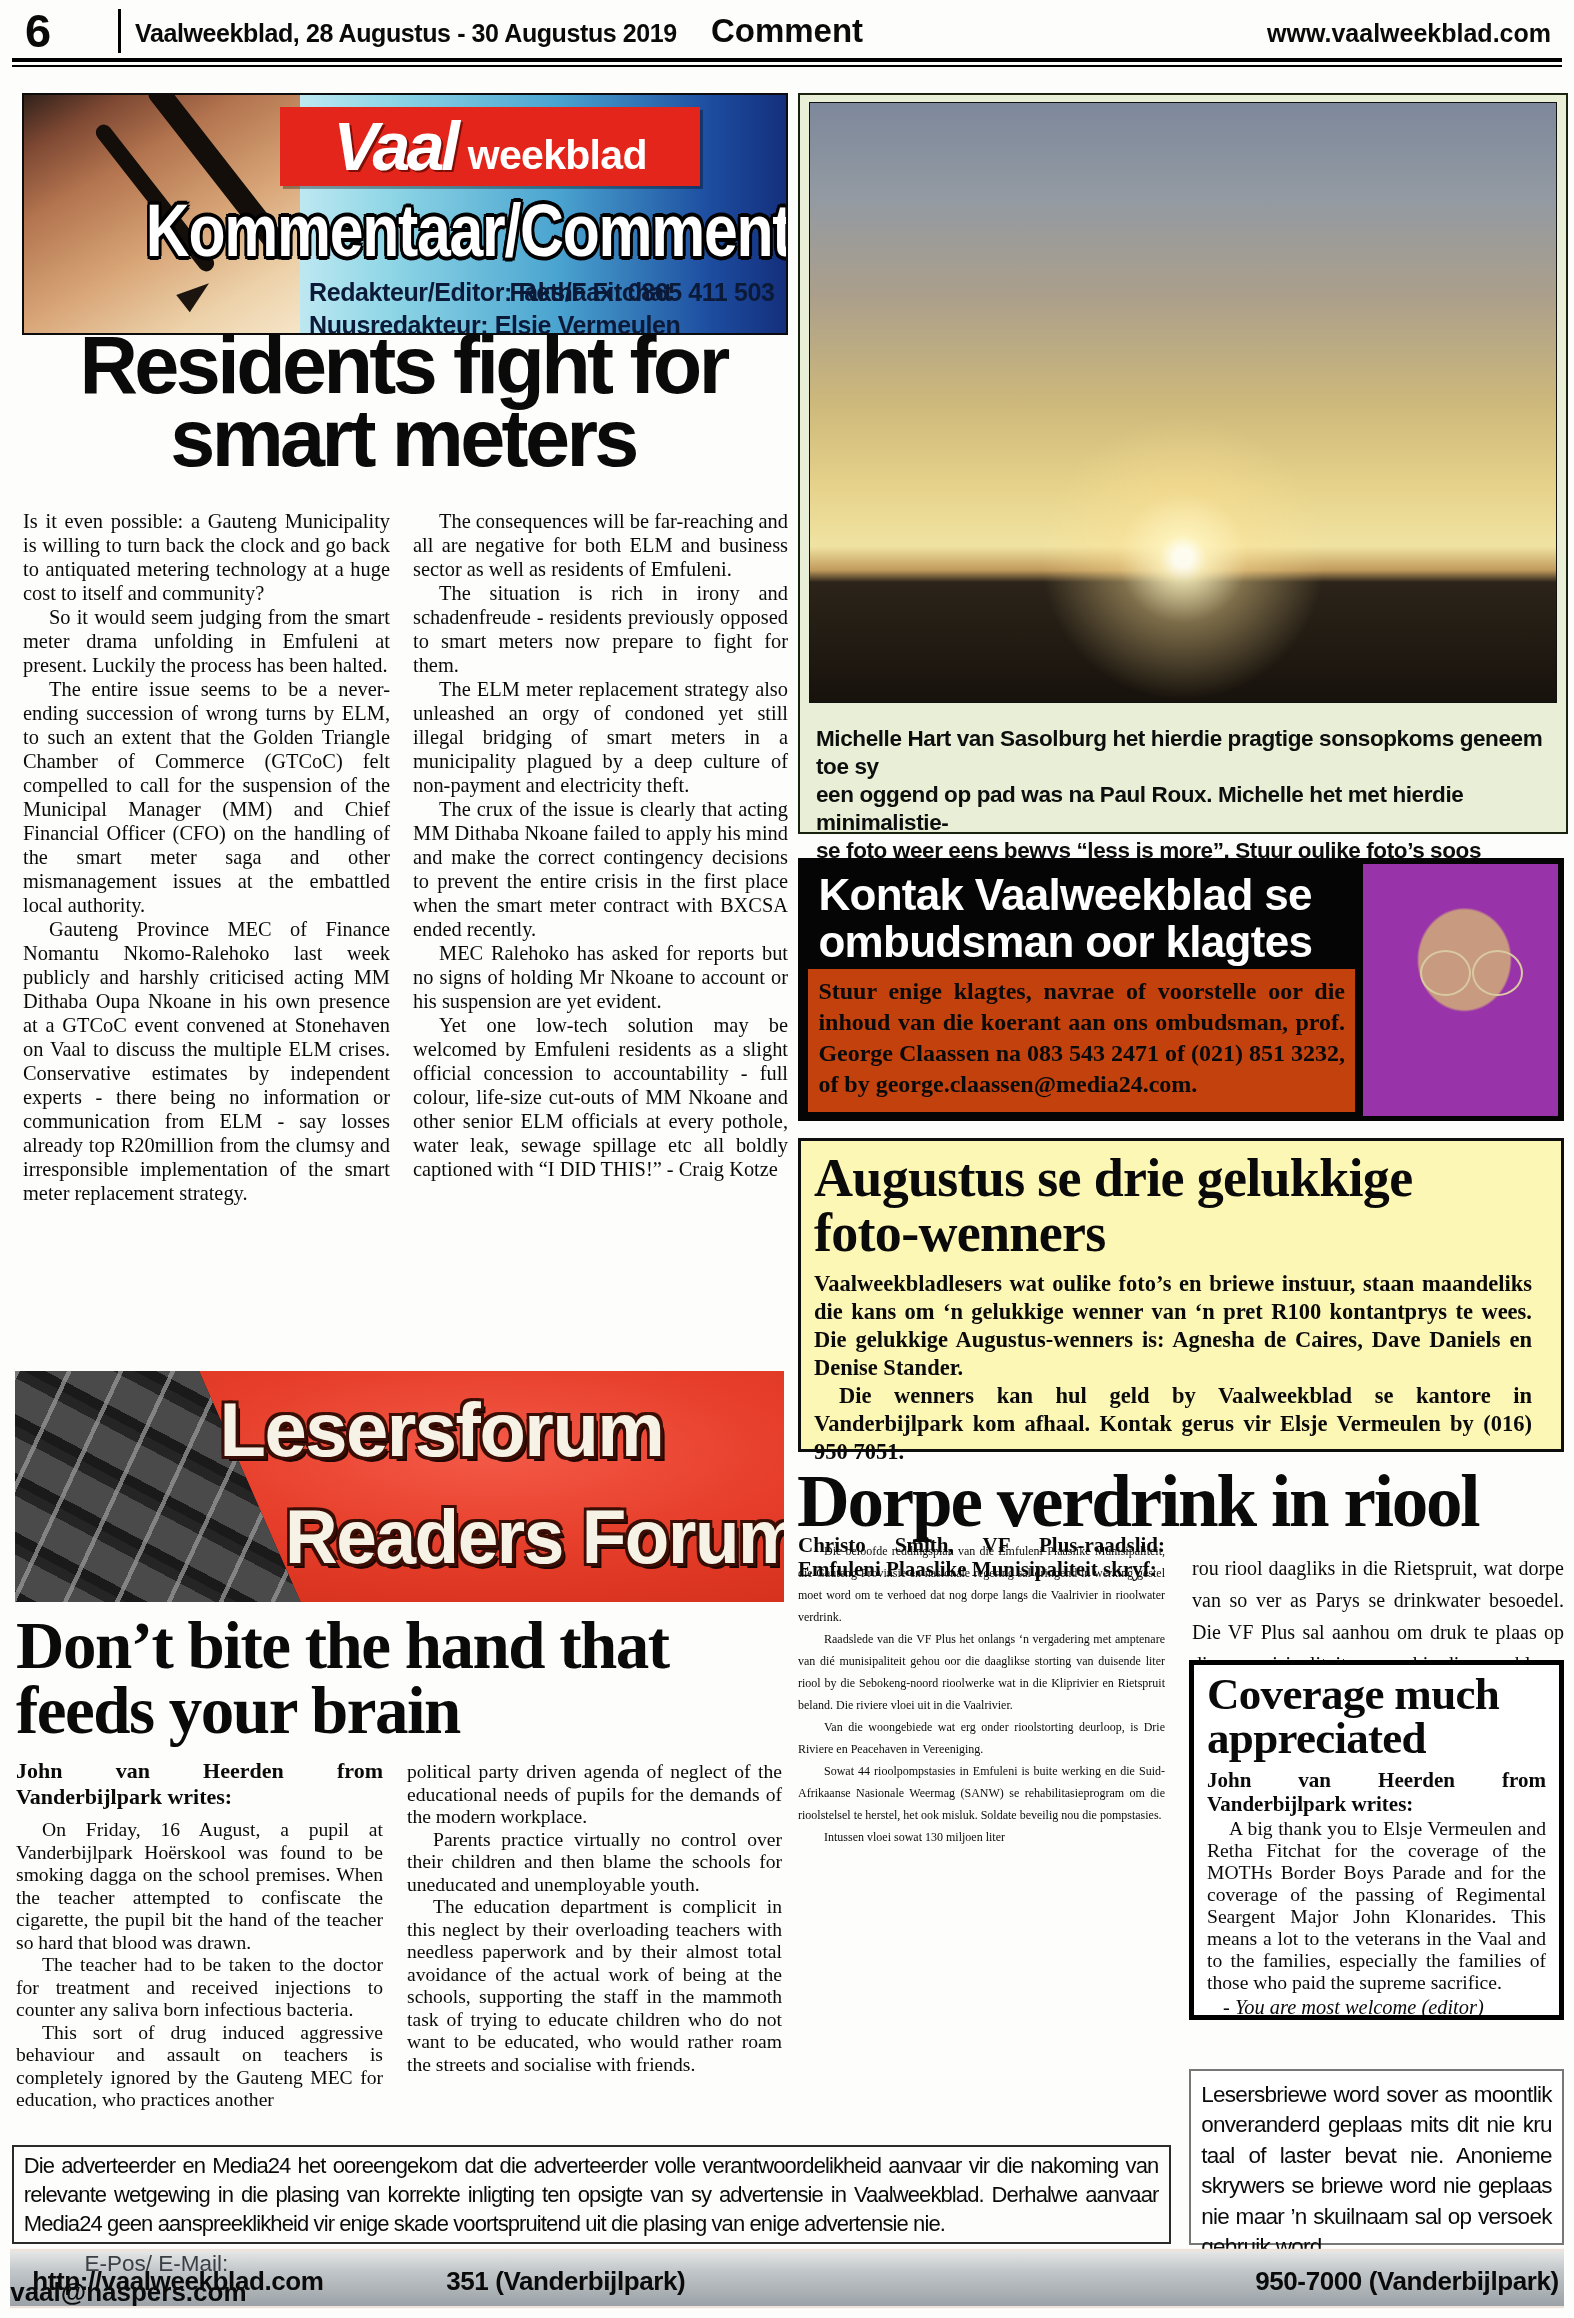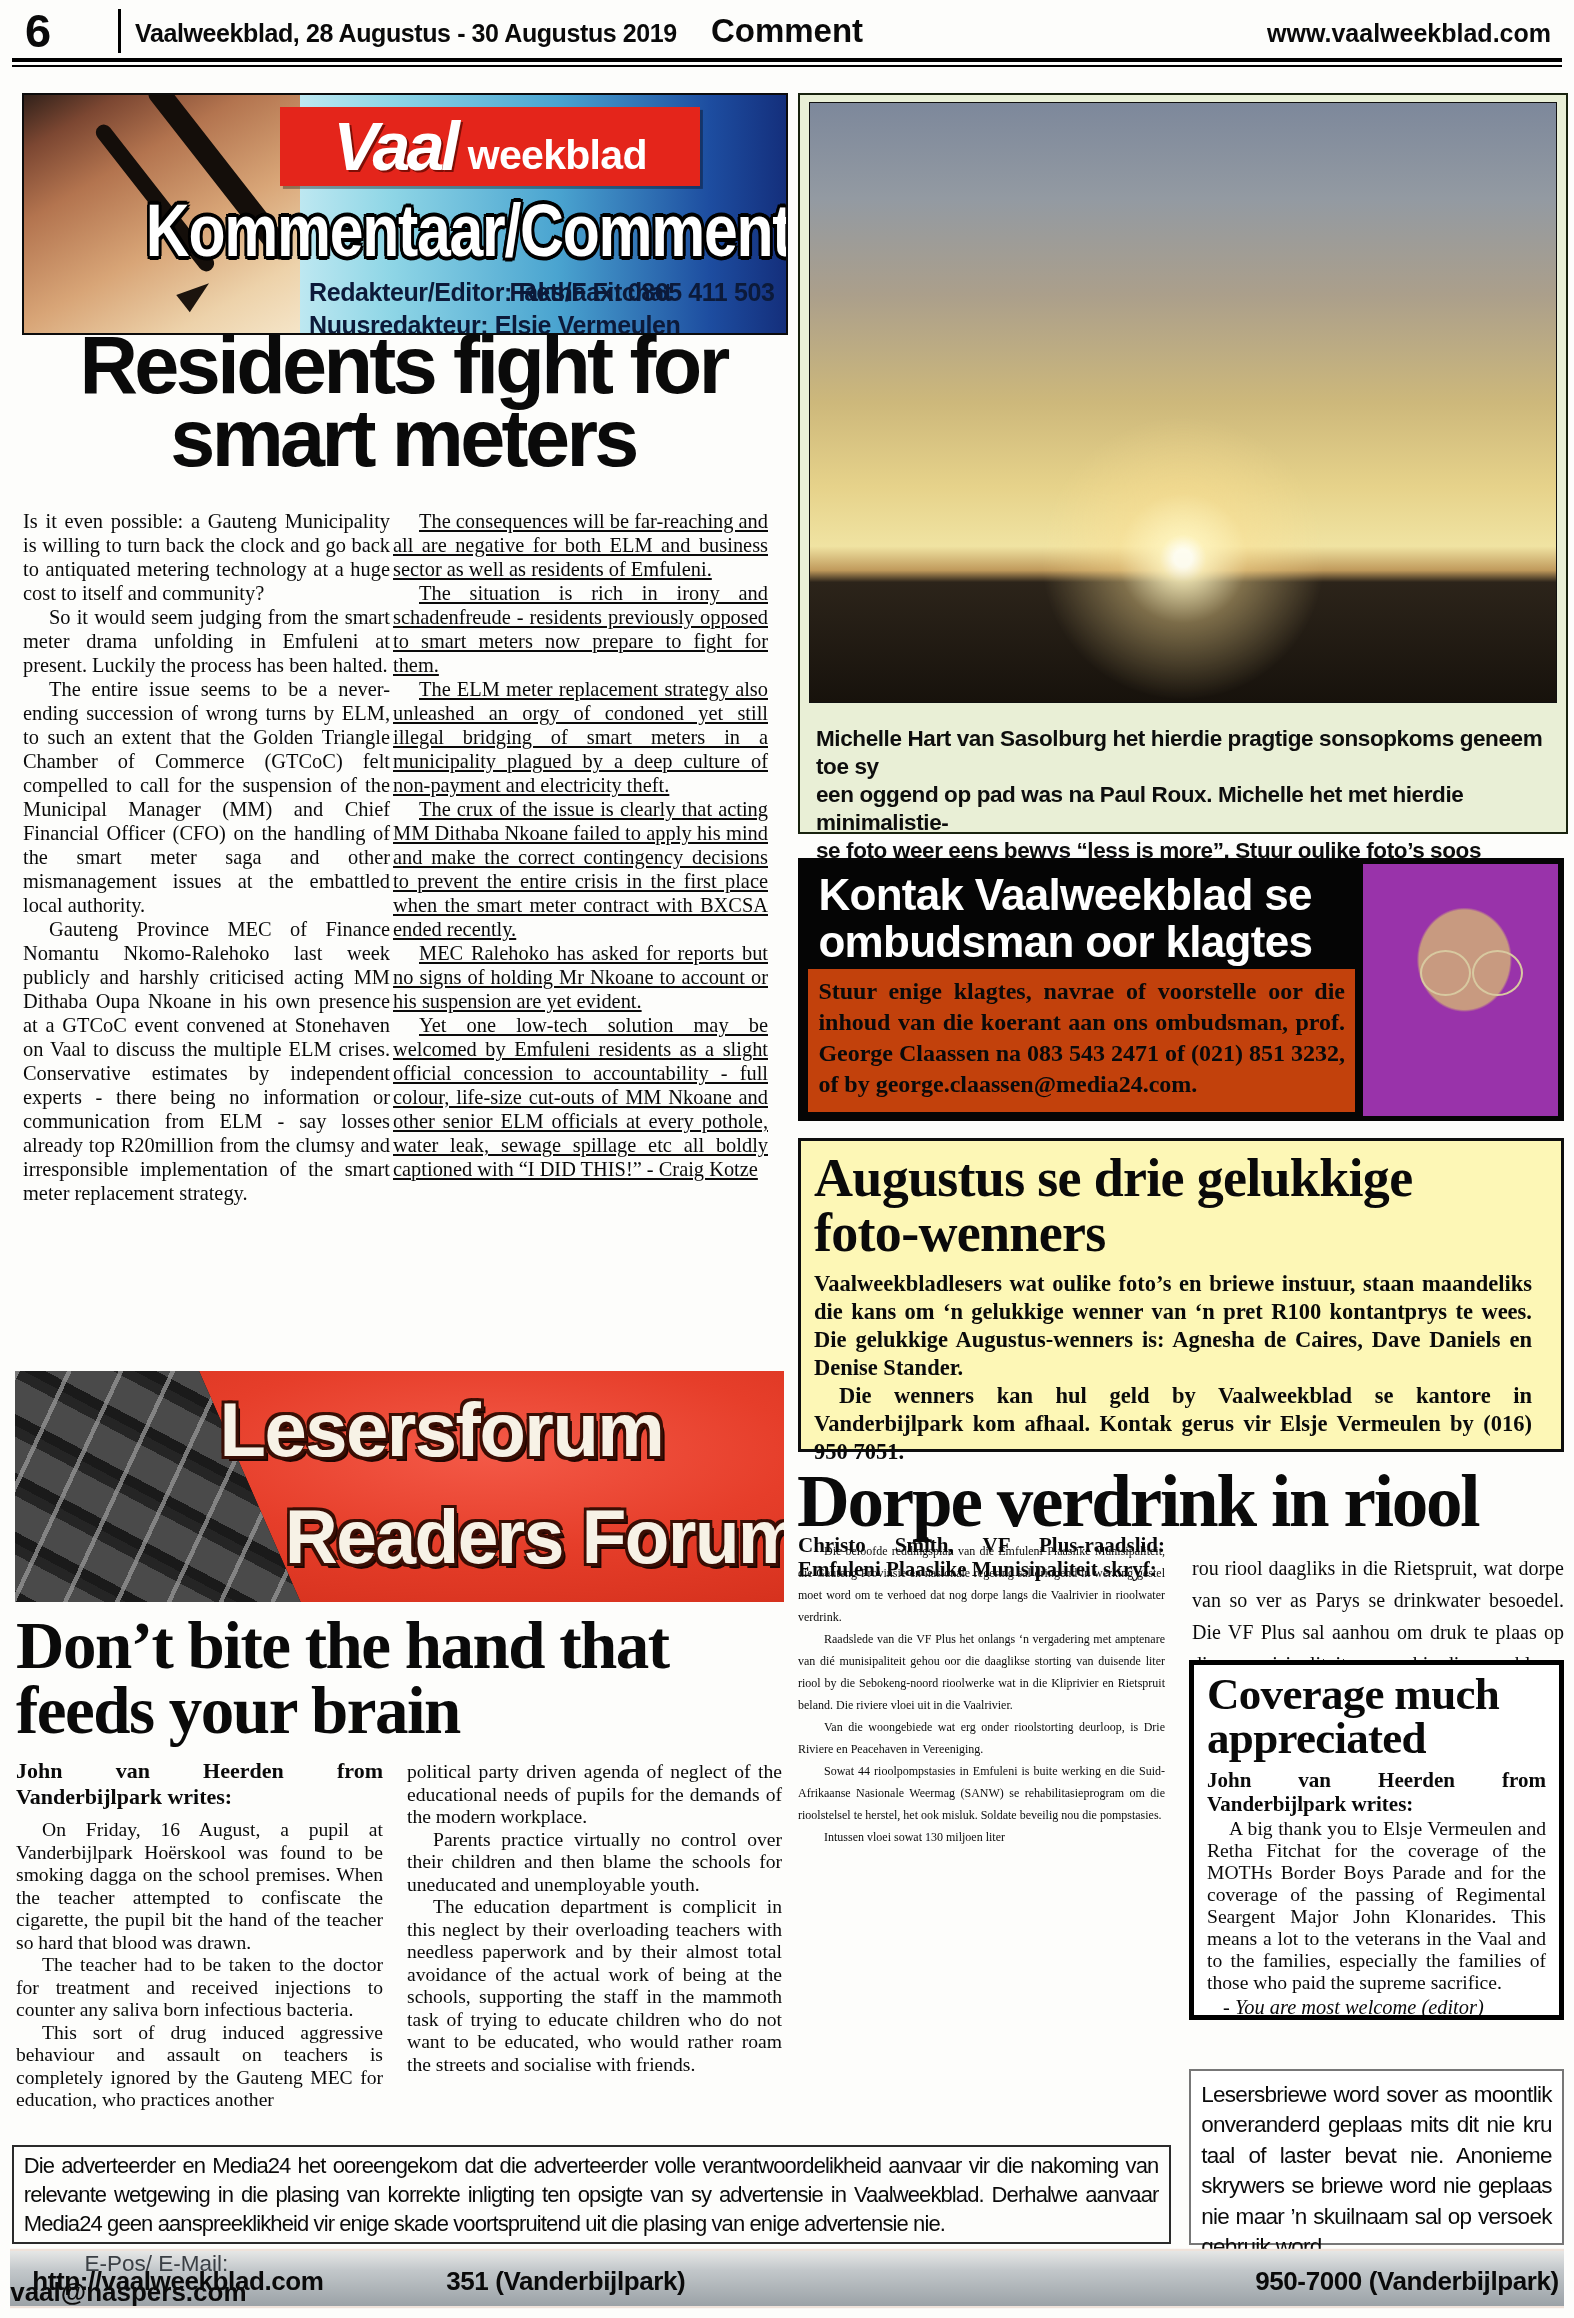--- a/index.html
+++ b/index.html
@@ -39,21 +39,21 @@
   .binfo-fax{right:11.6px;top:183px;}
   .binfo-news{left:285px;top:216px;}
 
   
   .lead-headline{position:absolute;left:22px;top:329px;width:762px;text-align:center;
                  font:bold 81px "Liberation Sans",sans-serif;letter-spacing:-3.6px;line-height:73px;}
   .bodycol{position:absolute;font-size:20.4px;line-height:24px;text-align:justify;}
   .bodycol p{margin:0;}
   .bodycol p.ind{text-indent:26px;}
   .lead-c1{left:23px;top:509px;width:367px;}
-  .lead-c2{left:393px;top:509px;width:375px;text-decoration:underline;}
+  .lead-c2{left:413px;top:509px;width:375px;}
 
   
   .photo-box{position:absolute;left:798px;top:93px;width:766px;height:737px;background:#e9efd6;border:2.9px solid #18220e;}
   .sunset{position:absolute;left:8.7px;top:7.3px;right:8.7px;height:599px;border:1.5px solid #111;
      background:
        radial-gradient(circle at 50% 76%, rgba(255,255,245,.95) 0 1.5%, rgba(255,244,190,.85) 4%, rgba(255,226,150,.4) 11%, rgba(255,220,150,0) 24%),
        linear-gradient(180deg,#7d889b 0%,#939aa2 16%,#ab9f8b 32%,#cdb87b 50%,#e6d28a 64%,#f0e3a2 74%,#c09a5c 78%,#2c241a 80%,#17120c 100%);}
   .photo-caption{position:absolute;left:16px;top:630px;width:733px;
       font:bold 22.5px "Liberation Sans",sans-serif;line-height:28px;color:#0d0d0d;letter-spacing:-0.4px;}
 

